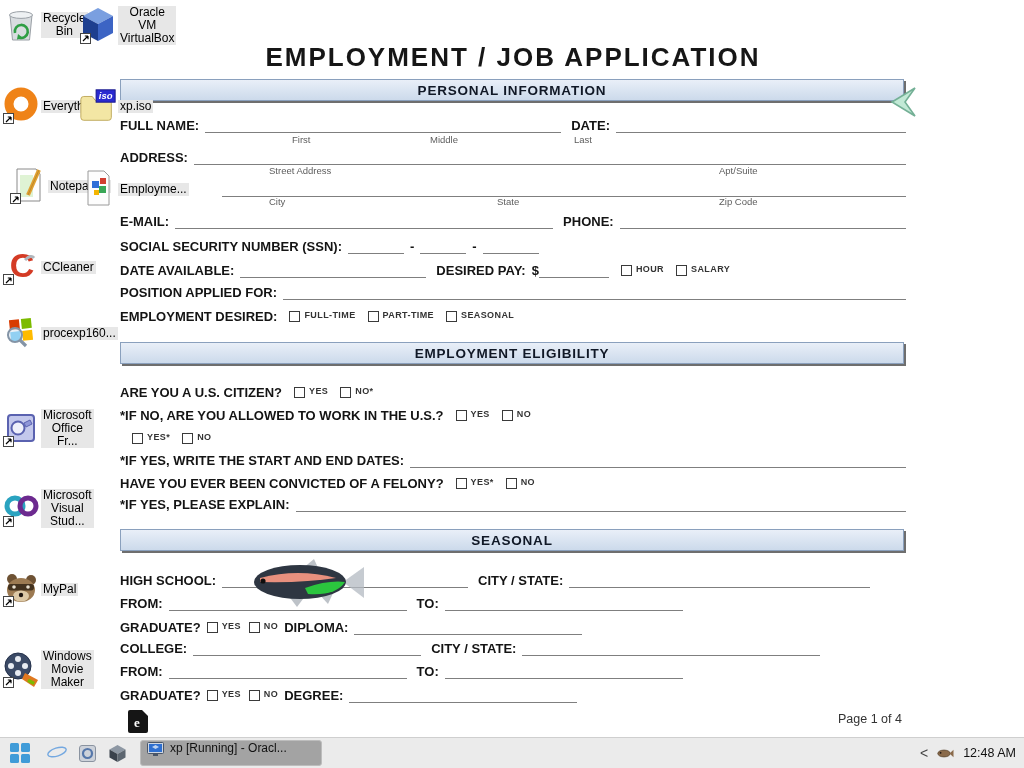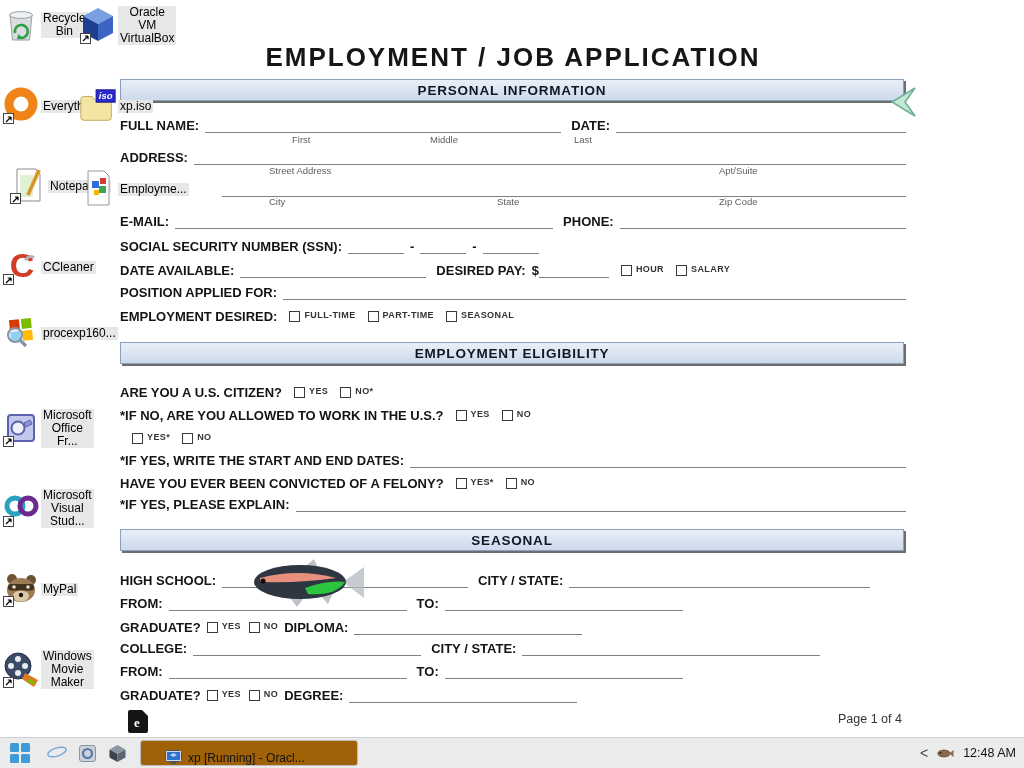--- a/index.html
+++ b/index.html
@@ -28,22 +28,22 @@
       margin:0 4px 2px 12px;background:#fff;flex:none;}
   .cbl{font-size:9px;font-weight:600;letter-spacing:.4px;color:#333;margin-bottom:1px;}
   .subwrap{position:absolute;left:120px;width:786px;height:12px;z-index:1;}
   .sub{position:absolute;font-size:9.5px;color:#5d5d5d;font-weight:normal;white-space:nowrap;padding-left:47px;}
   .pagefoot{position:absolute;left:838px;top:712px;font-size:12.5px;color:#333;z-index:1;}
   
   .taskbar{position:absolute;left:0;bottom:0;width:1024px;height:30px;background:#ebebeb;
       border-top:1px solid #cfcfcf;z-index:10;display:flex;align-items:center;}
   .startbtn{margin-left:8px;width:24px;height:24px;display:flex;align-items:center;justify-content:center;}
   .ql{width:22px;height:22px;margin-left:8px;display:flex;align-items:center;justify-content:center;}
-  .taskbtn{margin-left:12px;height:24px;width:168px;background:#a16207;border:1px solid #bdbdbd;
-      border-radius:3px;display:flex;align-items:flex-end;padding:0 24px;font-size:12px;color:#111;}
+  .taskbtn{margin-left:12px;height:24px;width:168px;background:#a3a3a3;border:1px solid #bdbdbd;
+      border-radius:3px;display:flex;align-items:flex-start;padding:0 6px;font-size:12px;color:#111;}
   .taskbtn .ticon{margin-right:6px;display:flex;}
   .tray{position:absolute;right:8px;top:0;height:30px;display:flex;align-items:center;gap:9px;}
   .chev{font-size:14px;color:#444;}
   .clock{font-size:12.5px;color:#111;}
 </style>
 </head>
 <body>
 
 <div class="doc-title">EMPLOYMENT / JOB APPLICATION</div>
 

